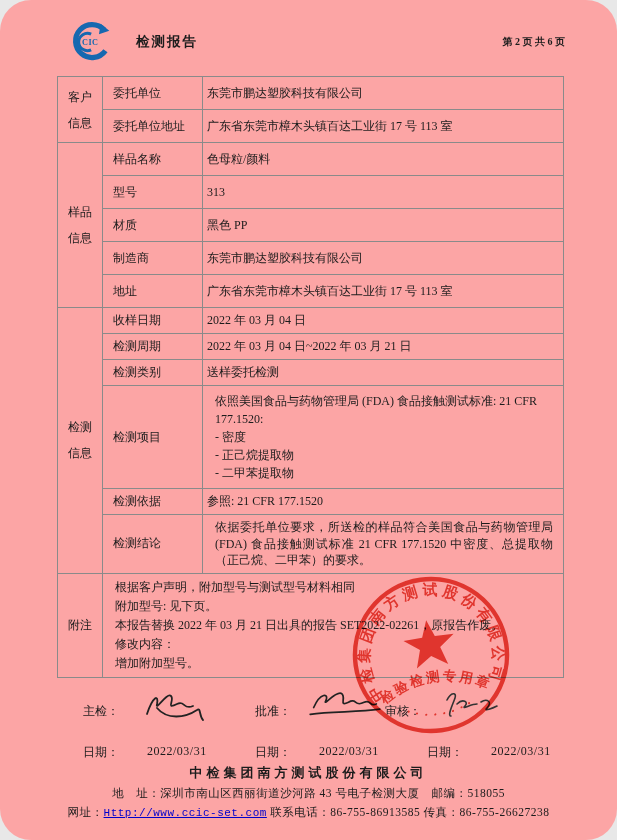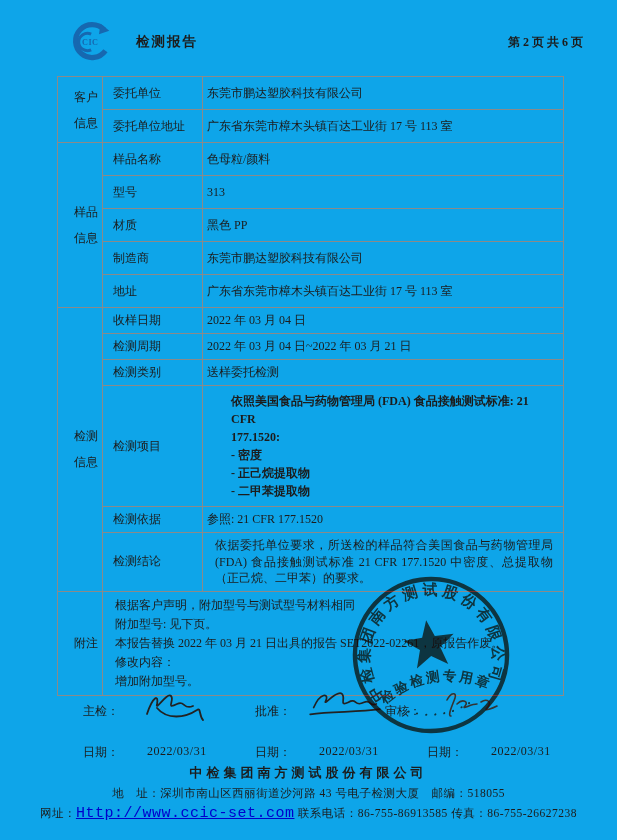--- a/index.html
+++ b/index.html
@@ -1,54 +1,55 @@
 <!DOCTYPE html>
 <html><head>
 <meta charset="utf-8">
 <style>
   html,body{margin:0;padding:0;background:#e8e8e8;}
   .page{
     position:relative;
     width:617px;height:840px;
     margin:0 auto;
-    background:#0ea5e9;
+    background:#fca5a5;
     font-family:"Liberation Serif","DejaVu Serif",serif;
     color:#1c1c1c;
     overflow:hidden;
+    border-radius:31px;
   }
   
   .header{
     position:absolute;left:0;top:16px;width:617px;height:52px;
     display:flex;align-items:center;
   }
   .logo{margin-left:66px;width:52px;height:46px;flex:0 0 auto;}
   .hdr-title{margin-left:18px;font-size:13.5px;font-weight:bold;letter-spacing:2px;}
   .hdr-no{margin-left:44px;font-size:12.5px;font-weight:bold;white-space:nowrap;}
-  .hdr-page{margin-left:auto;margin-right:34px;font-size:12px;font-weight:bold;white-space:nowrap;}
+  .hdr-page{margin-left:auto;margin-right:52px;font-size:10px;font-weight:bold;white-space:nowrap;}
   
   .report-table{
     position:absolute;left:57px;top:76px;width:506px;
     border-collapse:collapse;table-layout:fixed;
     font-size:12px;
   }
   .report-table td{
     border:1px solid #8a8a8a;
     padding:0 8px;
     vertical-align:middle;
   }
   .report-table{border:1px solid #6e6e6e;}
   td.grp{
-    text-align:right;padding:0 4px;
+    text-align:center;padding:0 4px;
   }
   td.grp .grp-line{line-height:26px;}
   td.lbl{padding-left:10px;}
   td.val{padding-left:4px;}
   tr.h32 td{height:32px;}
   tr.h25 td{height:25px;}
-  td.items-cell{padding:6px 28px;vertical-align:top;font-weight:bold;}
+  td.items-cell{padding:6px 12px;vertical-align:top;}
   .item-line{line-height:18px;}
   td.concl-cell{padding:4px 10px 4px 12px;line-height:16.5px;text-align:justify;}
   td.note-cell{padding:4px 12px;vertical-align:middle;}
   .note-line{line-height:19px;}
   
   .sign-block{
     position:absolute;left:57px;top:686px;width:506px;font-size:12px;
   }
   .sign-row{display:flex;align-items:flex-end;height:40px;}
   .sign-col{display:flex;align-items:flex-end;}
@@ -68,21 +69,21 @@
     position:absolute;left:346px;top:570px;width:170px;height:170px;
     opacity:0.88;transform:rotate(-8deg);pointer-events:none;z-index:6;
     mix-blend-mode:multiply;
   }
   
   .footer{
     position:absolute;left:0;top:764px;width:617px;text-align:center;
   }
   .f-company{font-size:13px;font-weight:bold;letter-spacing:4px;}
   .f-line{font-size:11.5px;margin-top:4px;letter-spacing:0.5px;}
-  .f-link{color:#0000cc;text-decoration:underline;font-family:"Liberation Mono","DejaVu Sans Mono",monospace;font-size:15px;cursor:pointer;}
+  .f-link{color:#0000cc;text-decoration:underline;font-family:"Liberation Mono","DejaVu Sans Mono",monospace;font-size:11px;cursor:pointer;}
 </style>
 </head>
 <body>
 
 <div class="page">
 
   <div class="header">
     <svg class="logo" viewBox="0 0 60 52">
       <path d="M 44 12 A 19 19 0 1 0 45.5 36" fill="none" stroke="#1668b0" stroke-width="6"></path>
       <polygon points="40,5 50,13 38,17" fill="#1668b0"></polygon>

